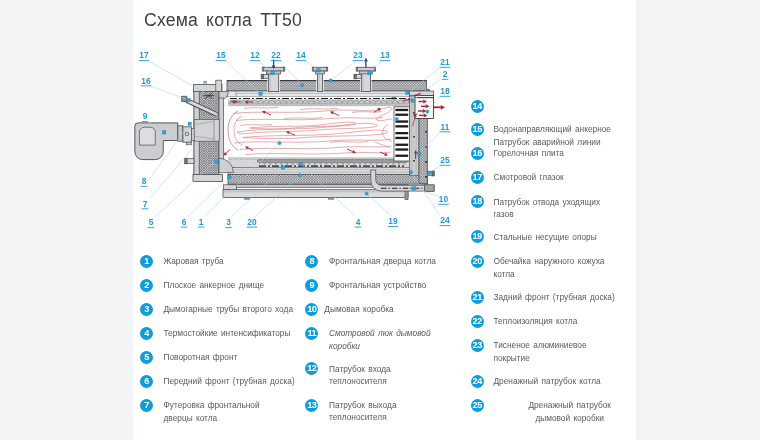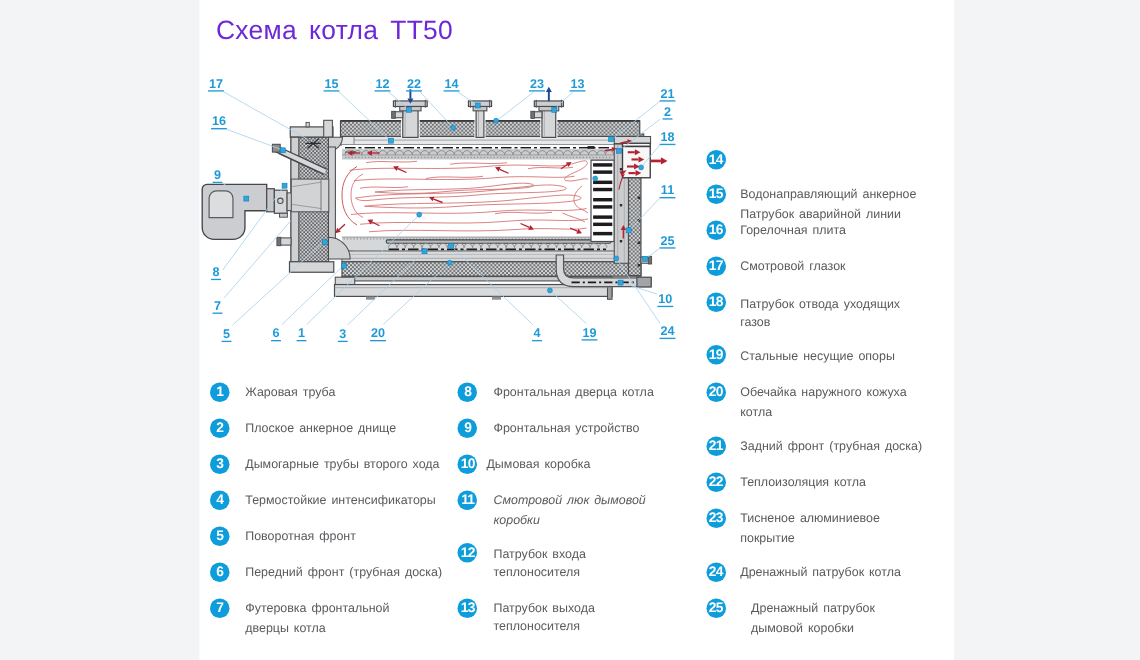--- a/index.html
+++ b/index.html
@@ -1,20 +1,20 @@
 <!DOCTYPE html>
 <html><head>
 <meta charset="utf-8">
 <style>
 html,body{margin:0;padding:0;}
 body{width:760px;height:440px;position:relative;overflow:hidden;background:#f3f4f6;
   font-family:"Liberation Sans",sans-serif;}
 .card{position:absolute;left:133px;top:0;width:503px;height:440px;background:#ffffff;}
 h1{position:absolute;left:144px;top:10px;margin:0;font-size:17.6px;font-weight:normal;
-  color:#6d28d9;letter-spacing:0.2px;word-spacing:3px;}
+  color:#404040;letter-spacing:0.2px;word-spacing:3px;}
 .it{position:absolute;font-size:8.3px;color:#595a5e;line-height:12.3px;word-spacing:1.0px;}
 .it b{position:absolute;left:0;top:0;width:13px;height:13px;border-radius:50%;
   background:#0d9ddb;color:#fff;font-size:9.2px;font-weight:bold;text-align:center;
   line-height:13.2px;letter-spacing:-0.5px;}
 </style>
 </head>
 <body>
 <div class="card"></div>
 <h1>Схема котла ТТ50</h1>
 <div class="it" style="left:140.0px;top:254.9px;">
@@ -108,21 +108,21 @@
 <div class="it" style="left:470.7px;top:339.0px;">
     <b>23</b>
     <div style="position:absolute;left:22.8px;top:0.4px;width:160px;">Тисненое алюминиевое<br>покрытие</div>
   </div>
 <div class="it" style="left:470.7px;top:374.9px;">
     <b>24</b>
     <div style="position:absolute;left:22.8px;top:0.4px;width:160px;">Дренажный патрубок котла</div>
   </div>
 <div class="it" style="left:470.7px;top:399.0px;">
     <b>25</b>
-    <div style="position:absolute;left:30px;top:0.4px;width:160px;">Дренажный патрубок<br>дымовой коробки</div>
+    <div style="position:absolute;left:19px;top:0.4px;width:160px;text-align:center;">Дренажный патрубок<br>дымовой коробки</div>
   </div>
 <svg style="position:absolute;left:0;top:0;" width="760" height="440" viewBox="0 0 760 440">
 <defs>
 <pattern id="h" width="2.6" height="2.6" patternUnits="userSpaceOnUse">
  <rect width="2.6" height="2.6" fill="#d2d3d5"></rect>
  <path d="M0,2.6 L2.6,0 M0,0 L2.6,2.6" stroke="#616265" stroke-width="0.55"></path>
 </pattern>
 <pattern id="h2" width="2.4" height="2.4" patternUnits="userSpaceOnUse">
  <rect width="2.4" height="2.4" fill="#cfd0d2"></rect>
  <path d="M0,2.4 L2.4,0 M0,0 L2.4,2.4" stroke="#595a5d" stroke-width="0.55"></path>

